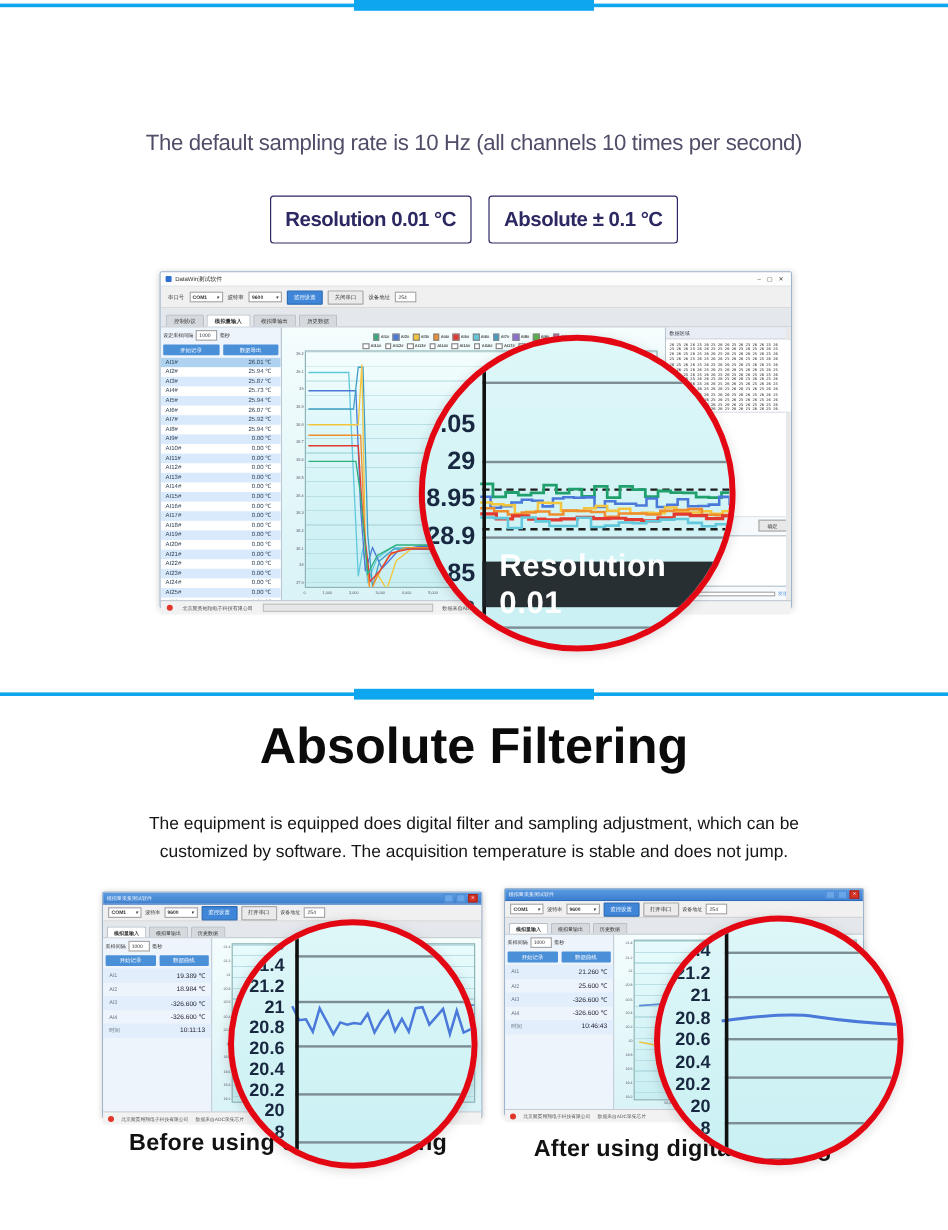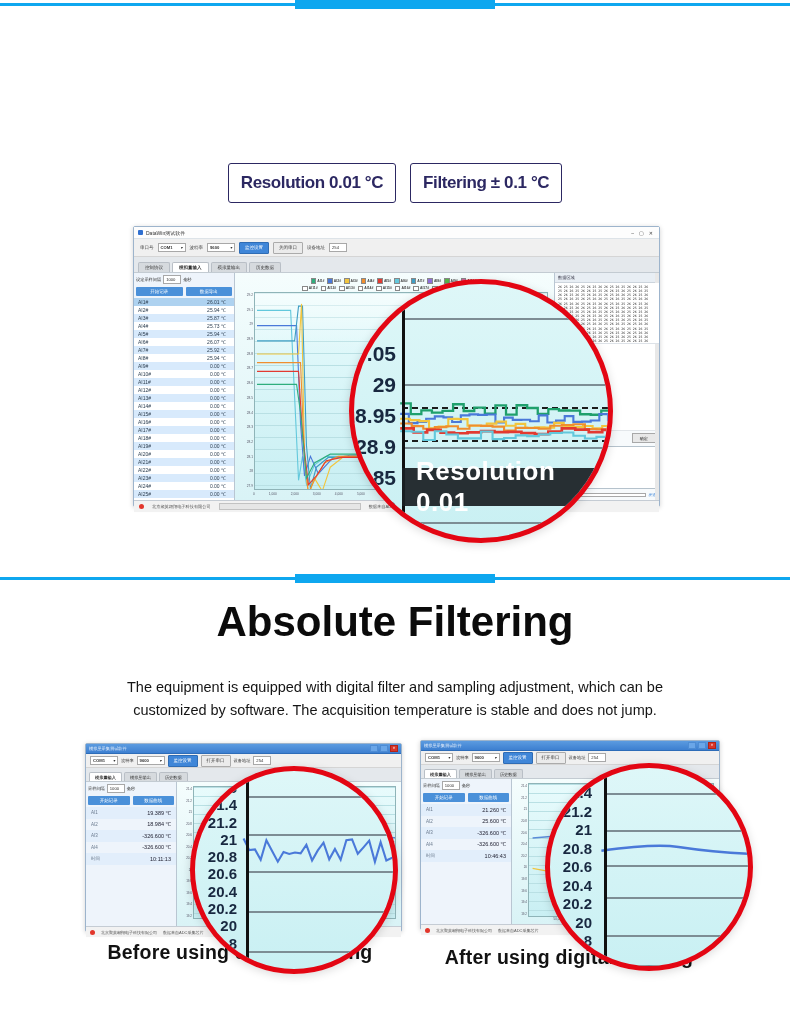--- a/index.html
+++ b/index.html
@@ -178,24 +178,25 @@
 </head>
 <body>
 
 <div id="page">
 
   <div class="divider" style="top:0;">
     <div class="div-thin"></div>
     <div class="div-thick"></div>
   </div>
 
+  <div class="sub1">The default sampling rate is 10 Hz (all channels 10 times per second)</div>
   <div class="spec-row">
 
   <span class="spec-box">Resolution 0.01 °C</span>
-      <span class="spec-box">Filtering ± 0.1 °C</span>
+      <span class="spec-box">Absolute ± 0.1 °C</span>
     </div>
 
   <div class="win" id="win1">
     <div class="tb1">
       <span class="appico"></span>
       <span>DataWin测试软件</span>
       <span class="spacer"></span>
       <span class="wc">–</span>
       <span class="wc">▢</span>
       <span class="wc">✕</span>
@@ -579,21 +580,21 @@
     </div>
   </div>
 
   <div class="divider" style="top:574px;">
     <div class="div-thin"></div>
     <div class="div-thick"></div>
   </div>
 
   <div class="h2">Absolute Filtering</div>
   <div class="para">
-    <span>The equipment is equipped with digital filter and sampling adjustment, which can be</span><br>
+    <span>The equipment is equipped does digital filter and sampling adjustment, which can be</span><br>
     <span>customized by software. The acquisition temperature is stable and does not jump.</span>
   </div>
 
   <div class="win" id="win2">
     <div class="tb2">
       <span>模拟量采集测试软件</span>
       <span class="spacer"></span>
       <span class="wbtn"></span>
       <span class="wbtn"></span>
       <span class="wbtn close">✕</span>

